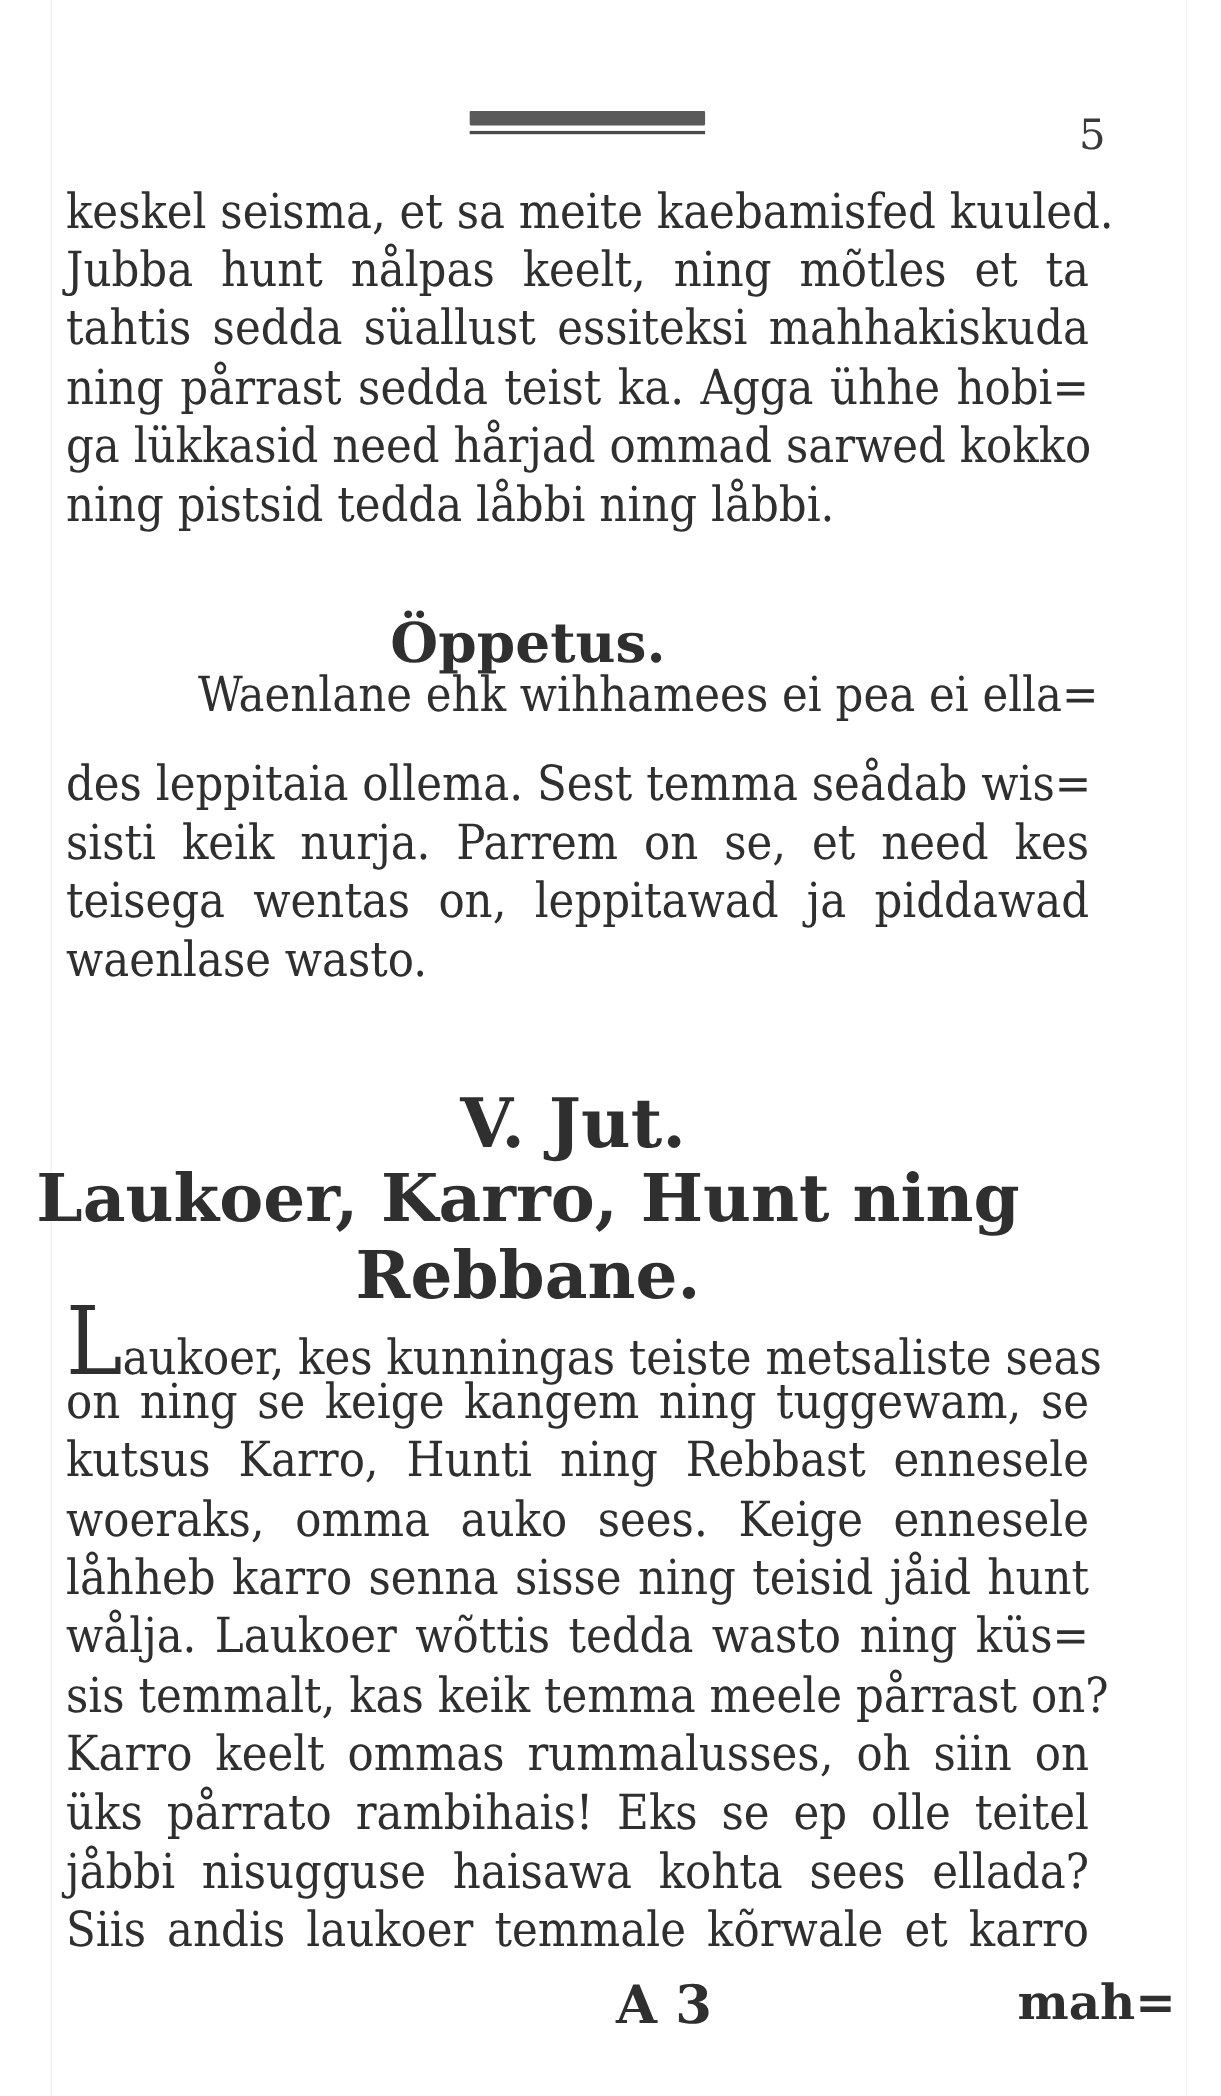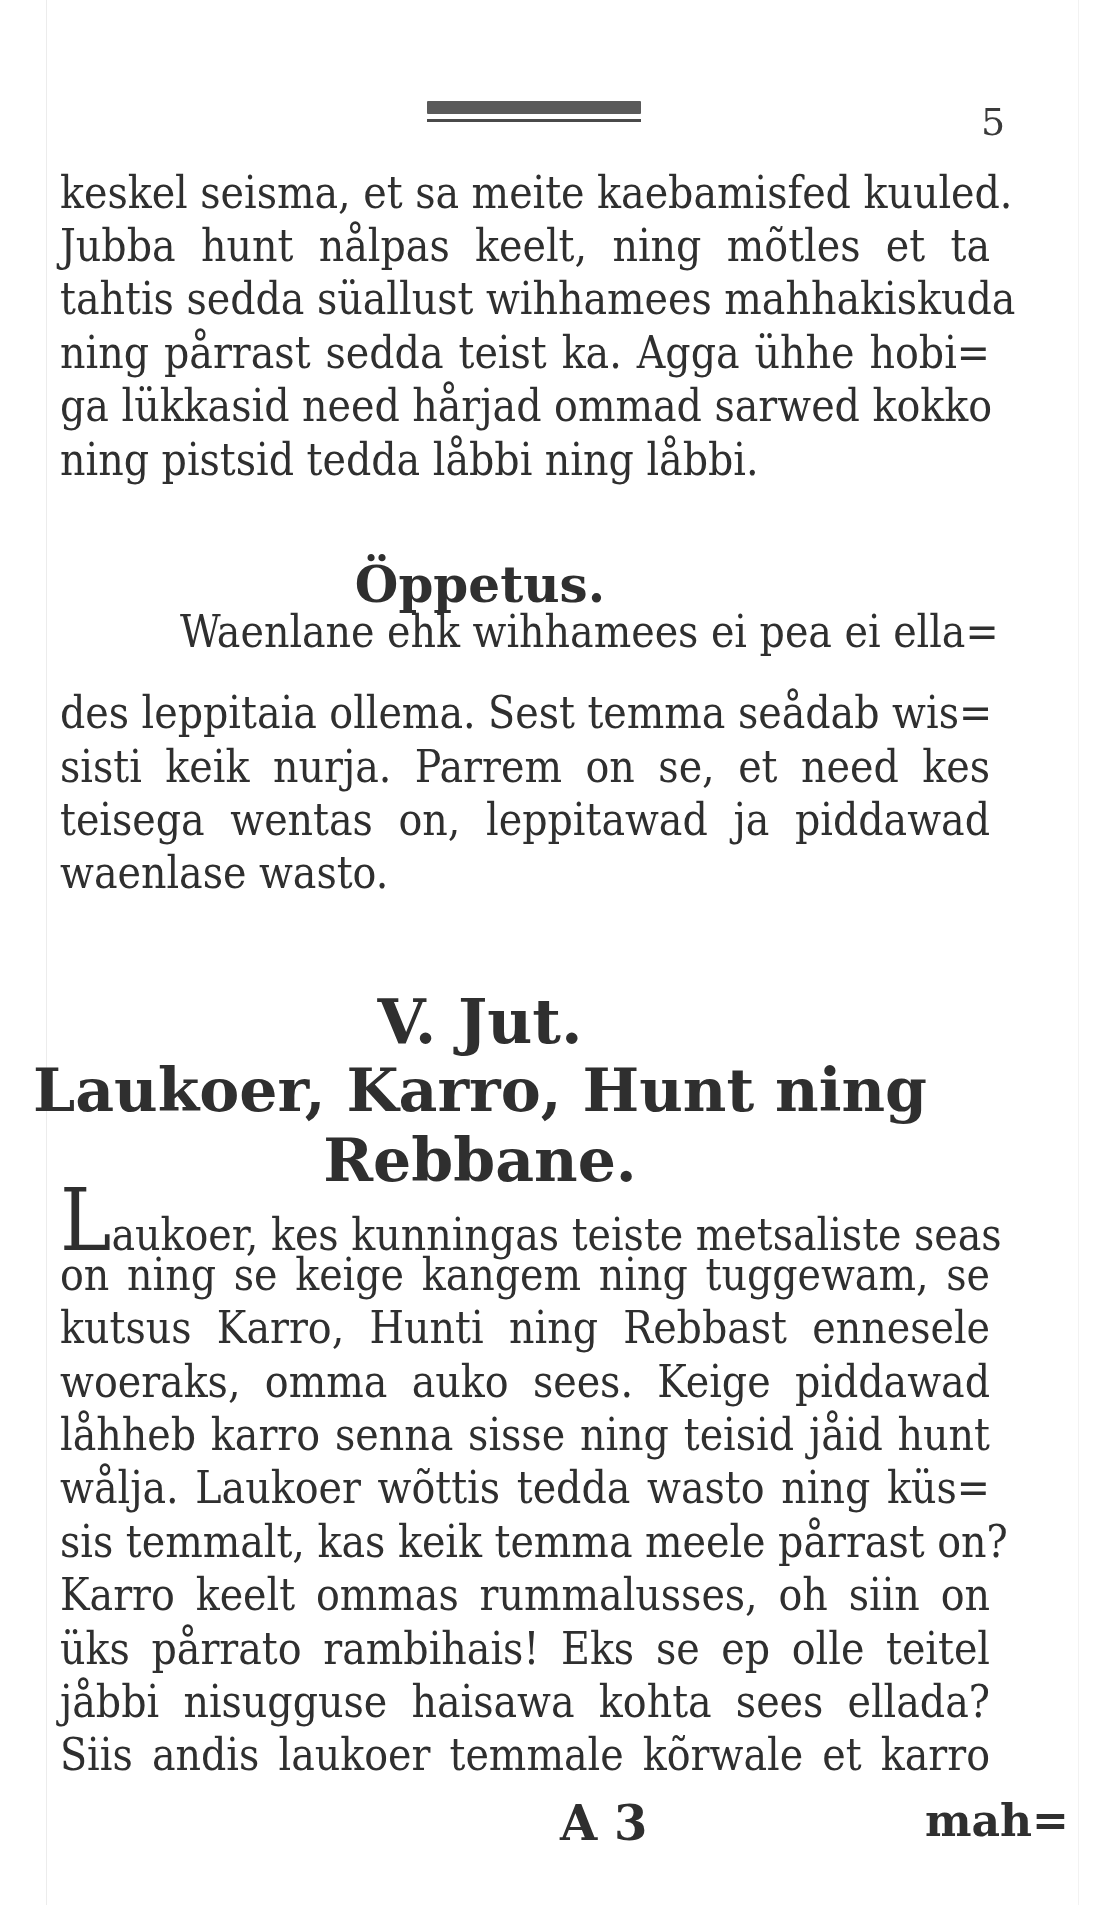--- a/index.html
+++ b/index.html
@@ -16,61 +16,61 @@
   .line {
     position: absolute; left: 60px; width: 930px; font-size: 44px; line-height: 56px;
     white-space: nowrap; text-align: justify; text-align-last: justify;
     letter-spacing: 0px; font-weight: normal; color: #2f2f2f;
     font-family: "DejaVu Serif Condensed", "DejaVu Serif", serif;
     transform-origin: left top;
   }
   .line.last { text-align-last: left; }
   .heading { position: absolute; left: 0; width: 960px; text-align: center; font-weight: bold; color: #2f2f2f; }
   .h-oppetus { top: 555px; font-size: 50px; }
-  .h-chapter { top: 985px; font-size: 62px; }
+  .h-chapter { top: 985px; font-size: 62px; padding-left: 41px; }
   .h-title { top: 1055px; font-size: 60px; }
   .dropcap { font-size: 86px; line-height: 56px; vertical-align: baseline; }
   .footer-sig { position: absolute; left: 560px; top: 1795px; font-size: 48px; font-weight: bold; color: #2f2f2f; text-align: center; }
   .footer-catch { position: absolute; left: 925px; top: 1795px; font-size: 44px; font-weight: bold; color: #2f2f2f; }
 </style>
 </head>
 <body>
 
 <div class="page-edge"></div>
 <div class="page-edge-r"></div>
 
 <div class="header-rule">
   <div class="thick"></div>
   <div class="thin"></div>
 </div>
 <div class="page-number">5</div>
 
 <div class="line" style="top:165px">keskel seisma, et sa meite kaebamisfed kuuled.</div>
 <div class="line" style="top:218px">Jubba hunt nålpas keelt, ning mõtles et ta</div>
-<div class="line" style="top:271px">tahtis sedda süallust wihhamees mahhakiskuda</div>
+<div class="line" style="top:271px">tahtis sedda süallust essiteksi mahhakiskuda</div>
 <div class="line" style="top:325px">ning pårrast sedda teist ka. Agga ühhe hobi=</div>
 <div class="line" style="top:378px">ga lükkasid need hårjad ommad sarwed kokko</div>
 <div class="line last" style="top:432px">ning pistsid tedda låbbi ning låbbi.</div>
 
 <div class="heading h-oppetus">Öppetus.</div>
 <div class="line" style="top:604px; left:180px; width:810px;">Waenlane ehk wihhamees ei pea ei ella=</div>
 <div class="line" style="top:685px">des leppitaia ollema. Sest temma seådab wis=</div>
 <div class="line" style="top:739px">sisti keik nurja. Parrem on se, et need kes</div>
 <div class="line" style="top:792px">teisega wentas on, leppitawad ja piddawad</div>
 <div class="line last" style="top:845px">waenlase wasto.</div>
 
 <div class="heading h-chapter">V. Jut.</div>
 <div class="heading h-title">Laukoer, Karro, Hunt ning Rebbane.</div>
 
 <div class="line" style="top:1192px">
   <span class="dropcap">L</span><span>aukoer, kes kunningas teiste metsaliste seas</span>
 </div>
 <div class="line" style="top:1247px">on ning se keige kangem ning tuggewam, se</div>
 <div class="line" style="top:1300px">kutsus Karro, Hunti ning Rebbast ennesele</div>
-<div class="line" style="top:1354px">woeraks, omma auko sees. Keige piddawad</div>
+<div class="line" style="top:1354px">woeraks, omma auko sees. Keige ennesele</div>
 <div class="line" style="top:1407px">låhheb karro senna sisse ning teisid jåid hunt</div>
 <div class="line" style="top:1460px">wålja. Laukoer wõttis tedda wasto ning küs=</div>
 <div class="line" style="top:1514px">sis temmalt, kas keik temma meele pårrast on?</div>
 <div class="line" style="top:1567px">Karro keelt ommas rummalusses, oh siin on</div>
 <div class="line" style="top:1621px">üks pårrato rambihais! Eks se ep olle teitel</div>
 <div class="line" style="top:1674px">jåbbi nisugguse haisawa kohta sees ellada?</div>
 <div class="line" style="top:1727px">Siis andis laukoer temmale kõrwale et karro</div>
 
 <div class="footer-sig">A 3</div>
 <div class="footer-catch">mah=</div>

